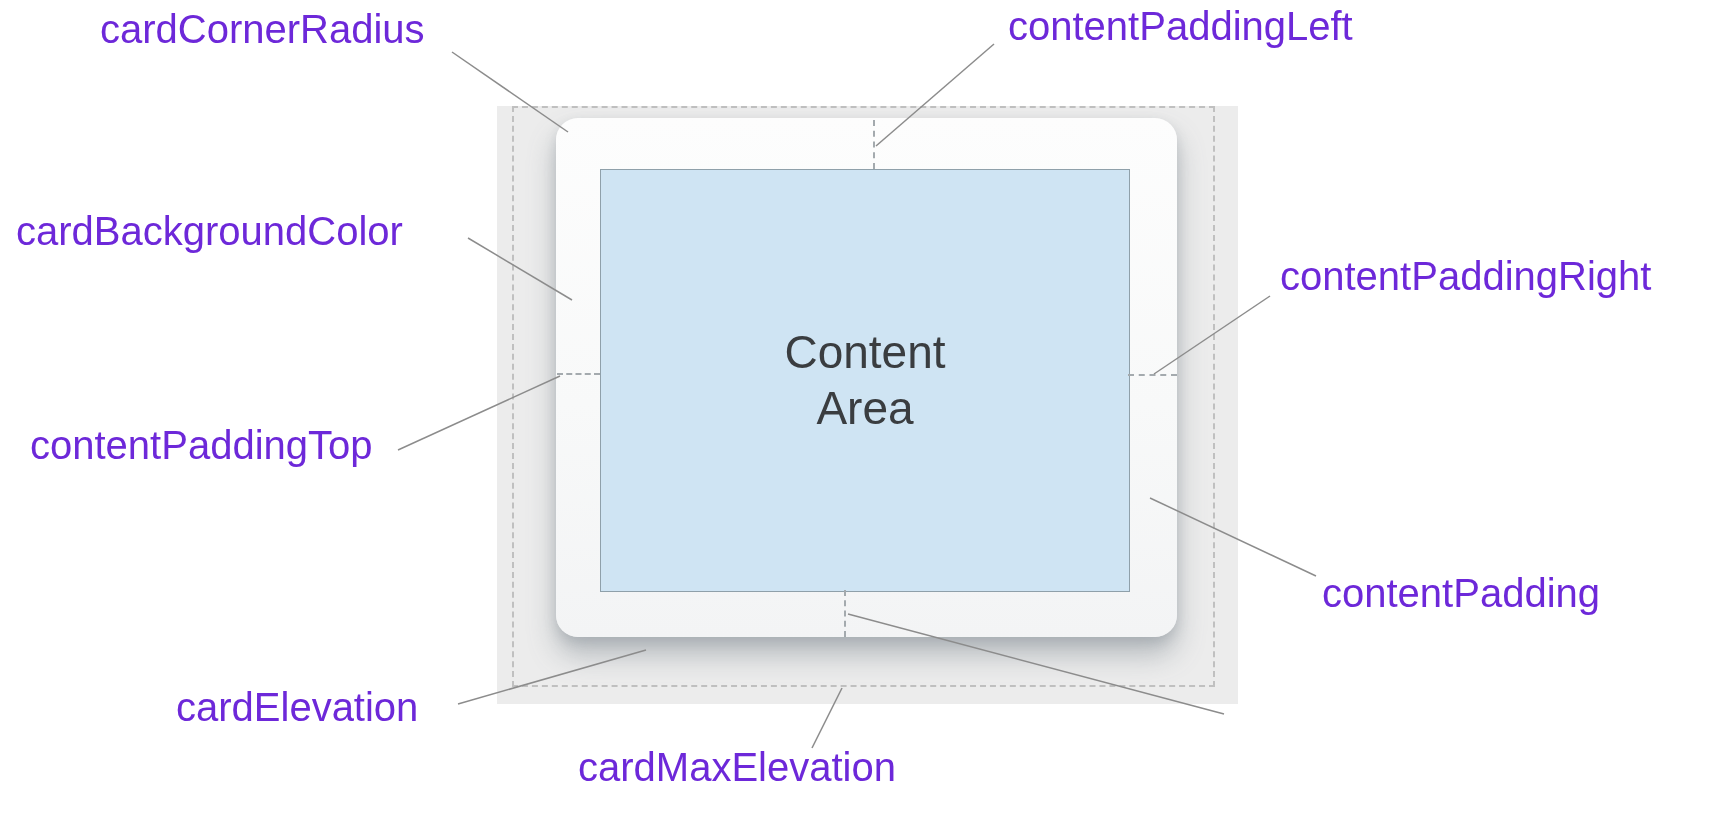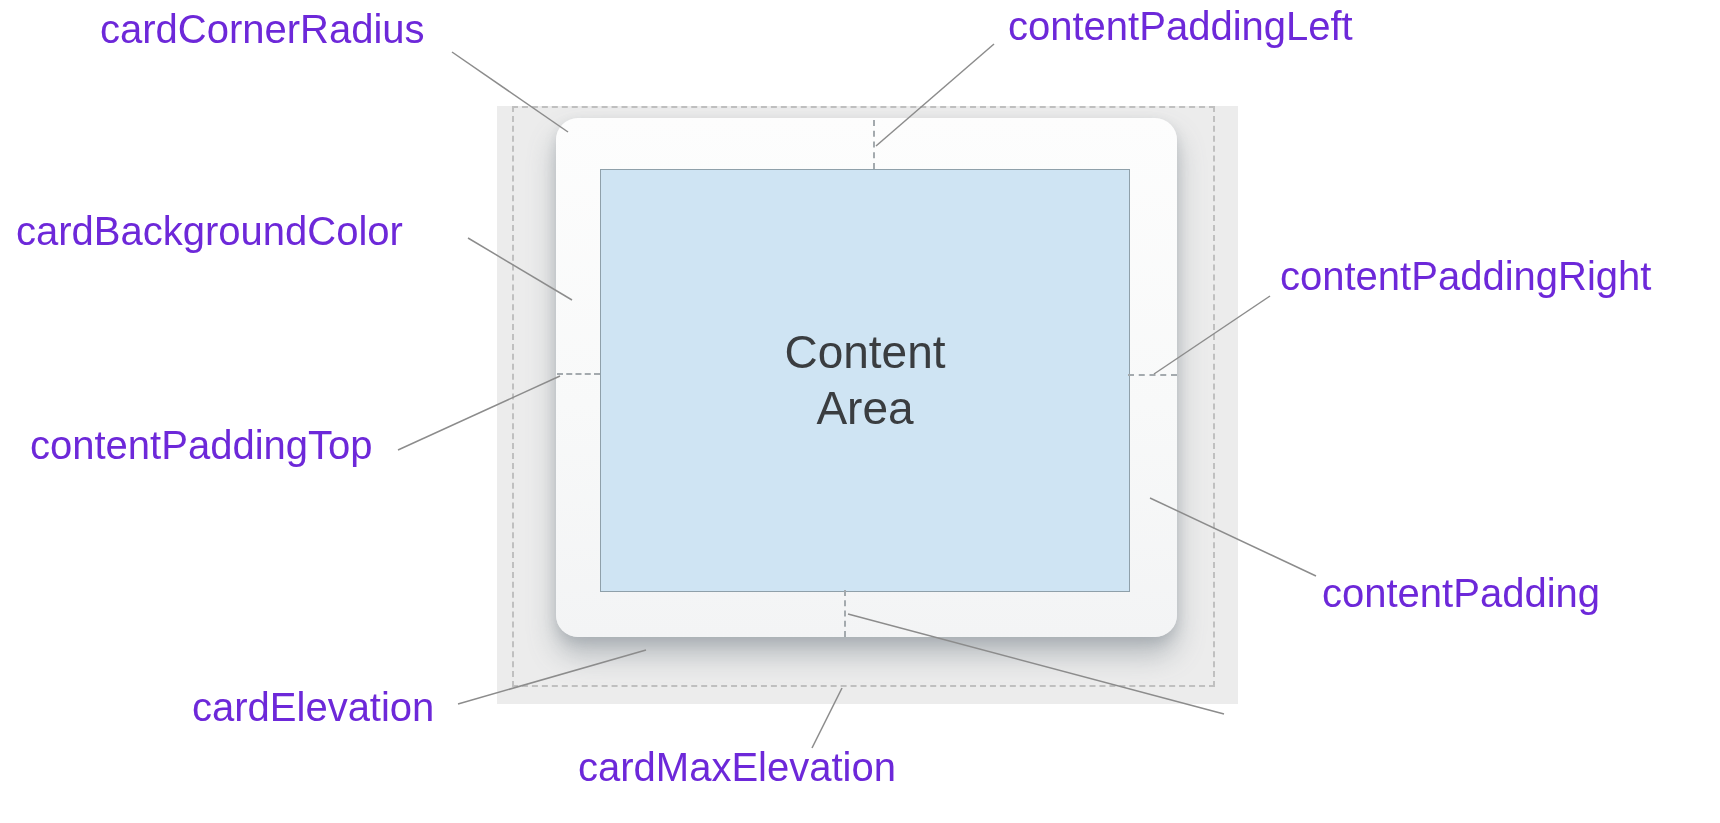--- a/index.html
+++ b/index.html
@@ -49,21 +49,21 @@
   
   .callout {
     position:absolute; font-size:40px; line-height:1.05; color:#6d28d9; white-space:nowrap;
   }
   .lbl-cardCornerRadius     { left:100px;  top:8px;   }
   .lbl-contentPaddingTop    { left:1008px; top:5px;   }
   .lbl-cardBackgroundColor  { left:16px;   top:210px; }
   .lbl-contentPaddingRight  { left:1280px; top:255px; }
   .lbl-contentPaddingLeft   { left:30px;   top:424px; }
   .lbl-contentPadding       { left:1322px; top:564px;margin-top:8px; }
-  .lbl-cardElevation        { left:192px;  top:686px; }
+  .lbl-cardElevation        { left:176px;  top:686px; }
   .lbl-cardMaxElevation     { left:578px;  top:746px;text-align:right; }
   .lbl-contentPaddingBottom { left:1228px; top:710px; }
 </style>
 </head>
 <body>
 
 <div class="stage">
 
   <div class="max-elev">
     <div class="max-elev-dash"></div>

